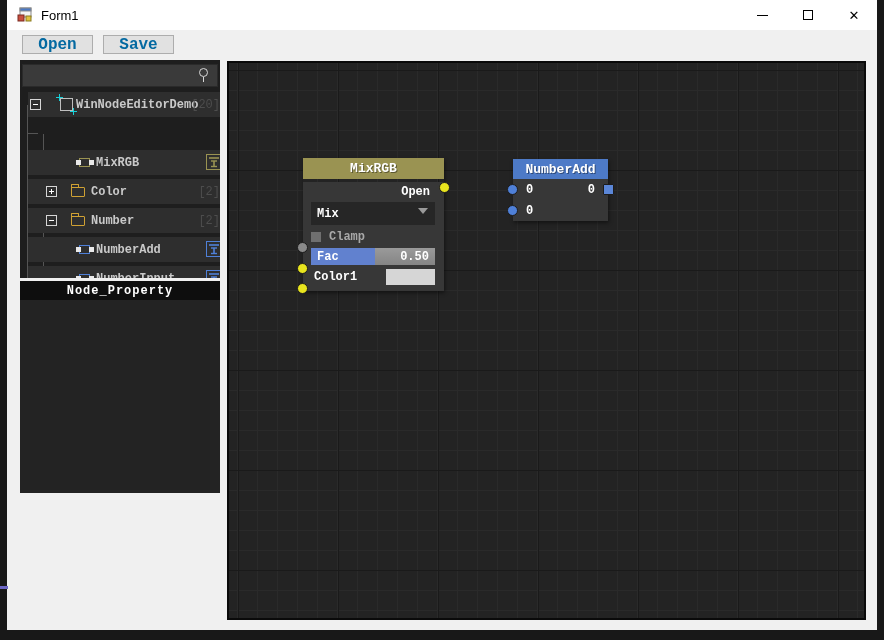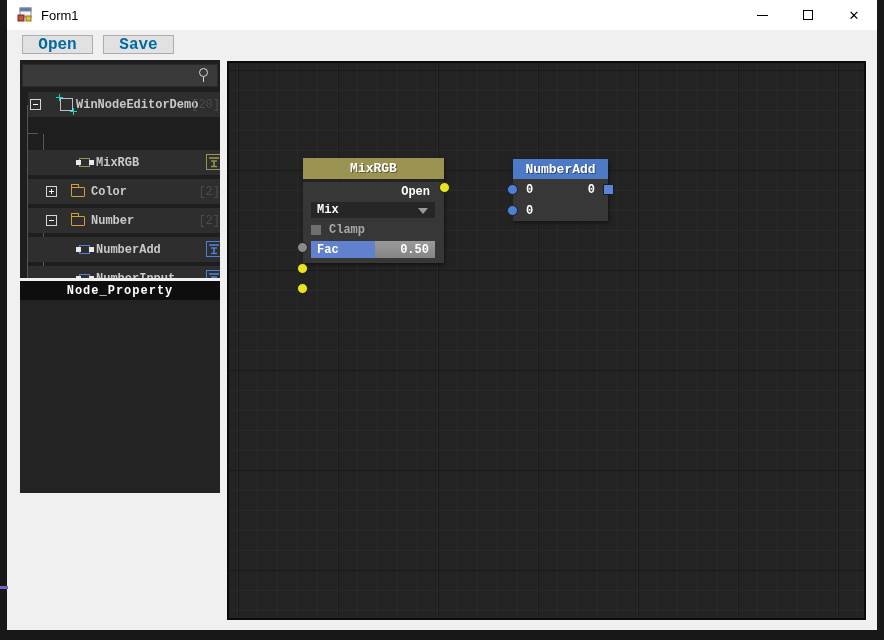--- a/index.html
+++ b/index.html
@@ -85,21 +85,21 @@
 
   .gnode { position:absolute; box-shadow:1px 2px 4px rgba(0,0,0,0.45); }
   .gnode-title { height:21px; display:flex; align-items:center; justify-content:center;
                  color:#fff; font-size:13px; font-weight:700; text-shadow:1px 1px 0 rgba(0,0,0,0.4); }
   .gnode-body { background:#373737; color:#fff; font-size:12px; font-weight:700; }
 
   .mixrgb { left:74px; top:95px; width:141px; }
   .mixrgb .gnode-title { background:#9a9352; }
   .row-out { margin-top:3px; height:20px; display:flex; align-items:center; justify-content:flex-end;
              padding-right:14px; }
-  .dropdown { margin:0 9px 0 8px; height:16px; background:#262626; display:flex; align-items:center;
+  .dropdown { margin:0 9px 0 8px; height:23px; background:#262626; display:flex; align-items:center;
               padding:0 6px; position:relative; }
   .dd-arrow { position:absolute; right:7px; top:6px; width:0; height:0;
               border-left:5px solid transparent; border-right:5px solid transparent; border-top:6px solid #9a9a9a; }
   .row-clamp { margin:4px 8px 0; height:15px; display:flex; align-items:center; color:#a8a8a8; }
   .checkbox { width:10px; height:10px; background:#6f6f6f; margin-right:8px; }
   .row-fac { margin:4px 9px 0 8px; height:17px; display:flex; position:relative; overflow:hidden; }
   .fac-fill { width:52%; background:#6181cf; display:flex; align-items:center; padding-left:6px; }
   .fac-rest { width:48%; background:linear-gradient(180deg,#9a9a9a,#858585); display:flex;
               align-items:center; justify-content:flex-end; padding-right:6px; }
   .row-color { margin:3px 9px 0 0; height:18px; display:flex; align-items:center; }
@@ -265,20 +265,24 @@
           <span>Clamp</span>
         </div>
         <div class="row-fac">
           <div class="fac-fill">
             <span>Fac</span>
           </div>
           <div class="fac-rest">
             <span>0.50</span>
           </div>
         </div>
+        <div class="row-color">
+          <span class="lbl">Color1</span>
+          <div class="swatch"></div>
+        </div>
         <div class="pad-bottom"></div>
       </div>
       <div class="socket sock-yellow" style="right:-6px; top:24px;"></div>
       <div class="socket sock-gray" style="left:-6px; top:84px;"></div>
       <div class="socket sock-yellow" style="left:-6px; top:105px;"></div>
       <div class="socket sock-yellow" style="left:-6px; top:125px;"></div>
     </div>
 
     <div class="gnode numberadd">
       <div class="gnode-title">NumberAdd</div>

